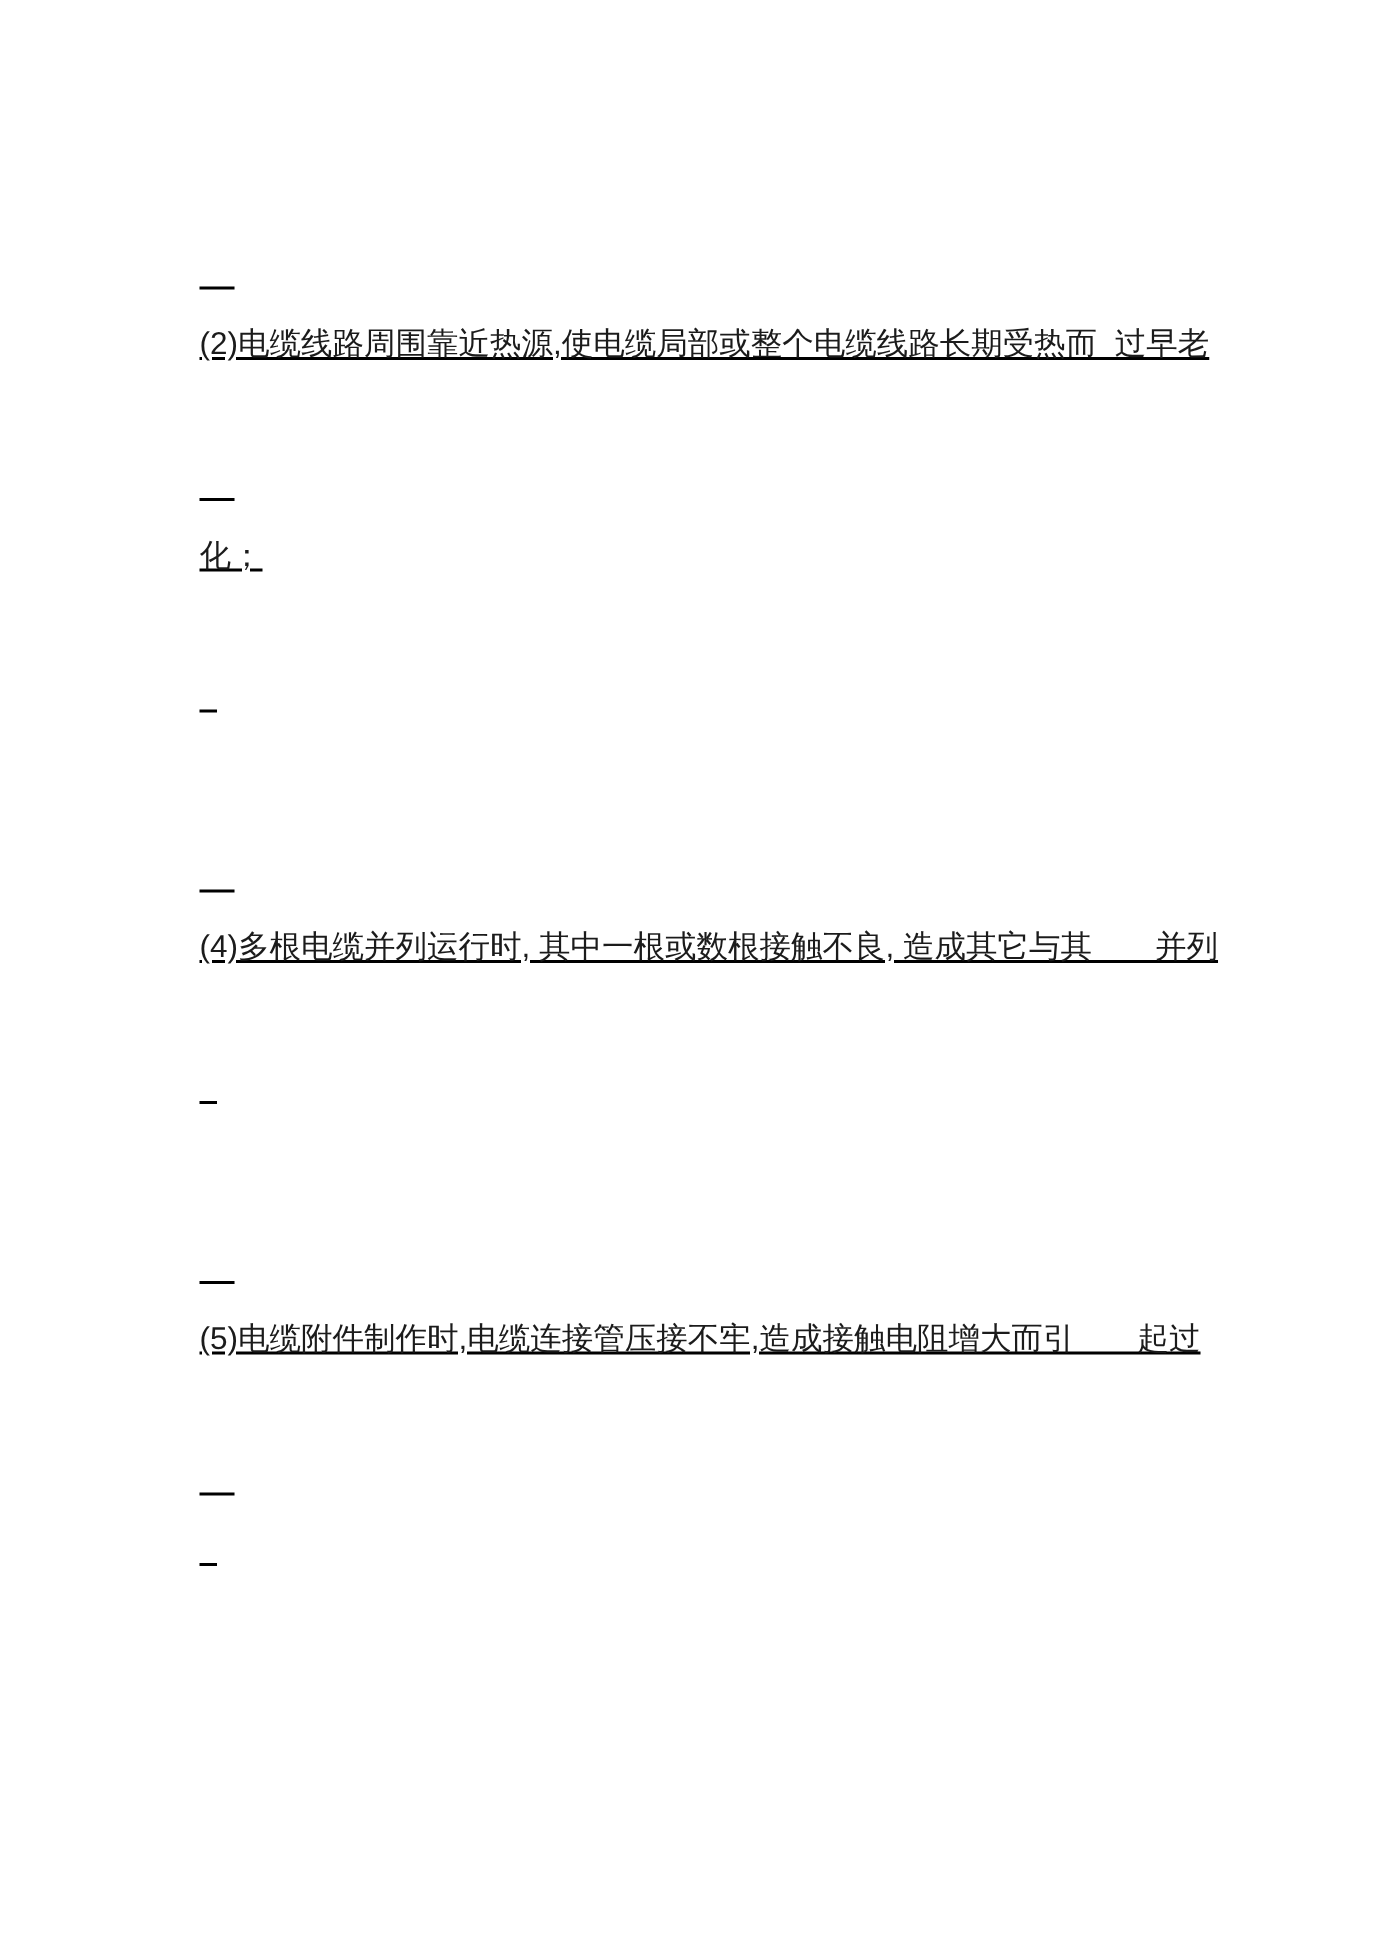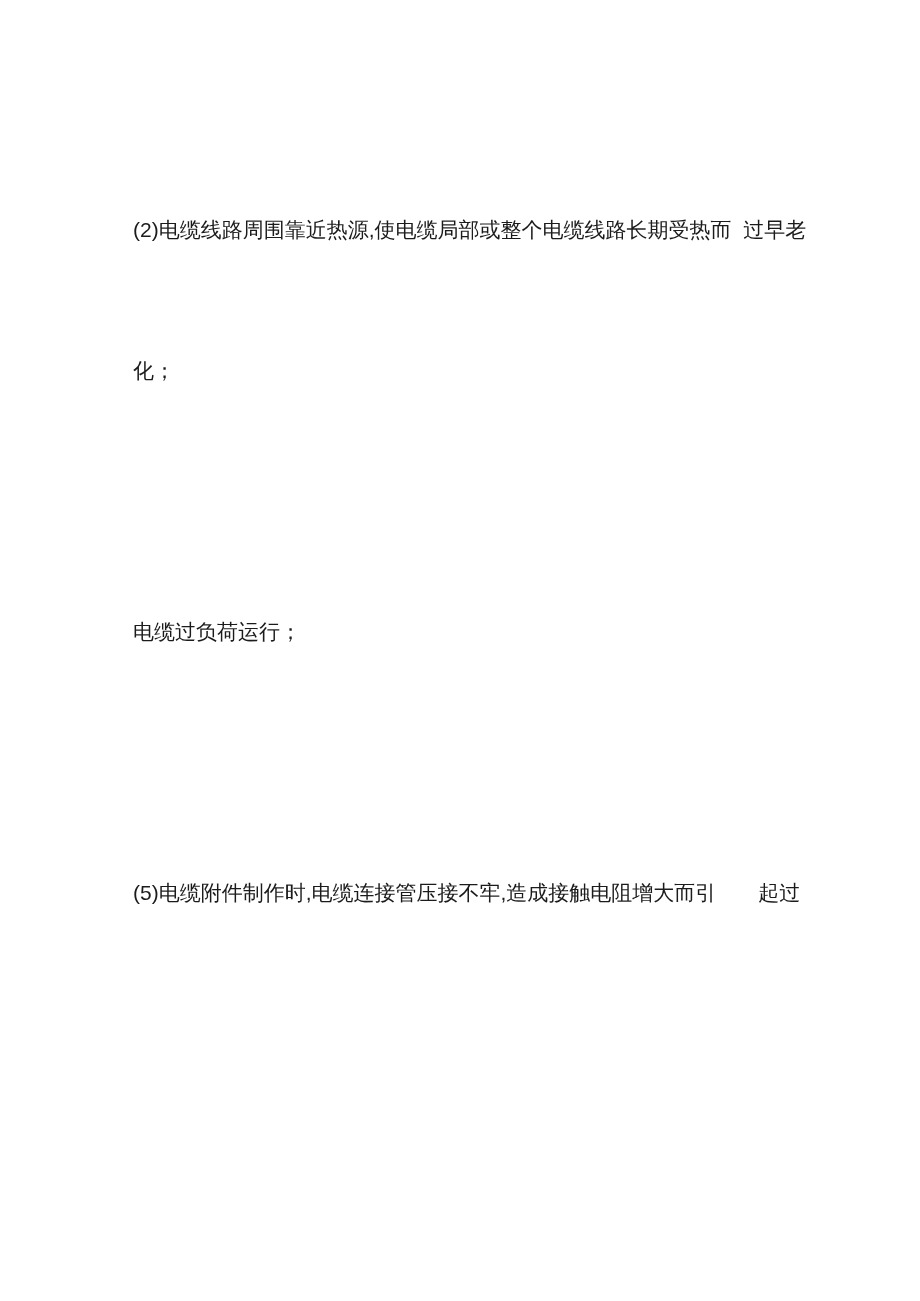--- a/index.html
+++ b/index.html
@@ -12,20 +12,21 @@
     height: 1301px;
     overflow: hidden;
     font-family: "Liberation Sans", "DejaVu Sans", sans-serif;
   }
   .page {
     box-sizing: border-box;
     width: 920px;
     height: 1301px;
     background: #ffffff;
     padding: 112px 114px 0 133px;
+    text-decoration: underline;
   }
   .para {
     font-size: 21px;
     line-height: 47px;
     color: #1b1b1b;
     margin: 0 0 26px 0;
     white-space: pre;
     letter-spacing: 0;
   }
   .text-line {
@@ -37,21 +38,21 @@
 
 <div class="page">
 
   <div class="para">
     <span class="text-line">(2)电缆线路周围靠近热源,使电缆局部或整个电缆线路长期受热而  过早老</span>
     <span class="text-line">化；</span>
   </div>
 
 
   <div class="para">
-    <span class="text-line">电缆过负荷运行；</span>
+    <span class="text-line">(4)多根电缆并列运行时, 其中一根或数根接触不良, 造成其它与其　　并列</span>
   </div>
 
   <div class="para">
     <span class="text-line">(5)电缆附件制作时,电缆连接管压接不牢,造成接触电阻增大而引　　起过</span>
     
   </div>
 
 </div>
 
 </body></html>

